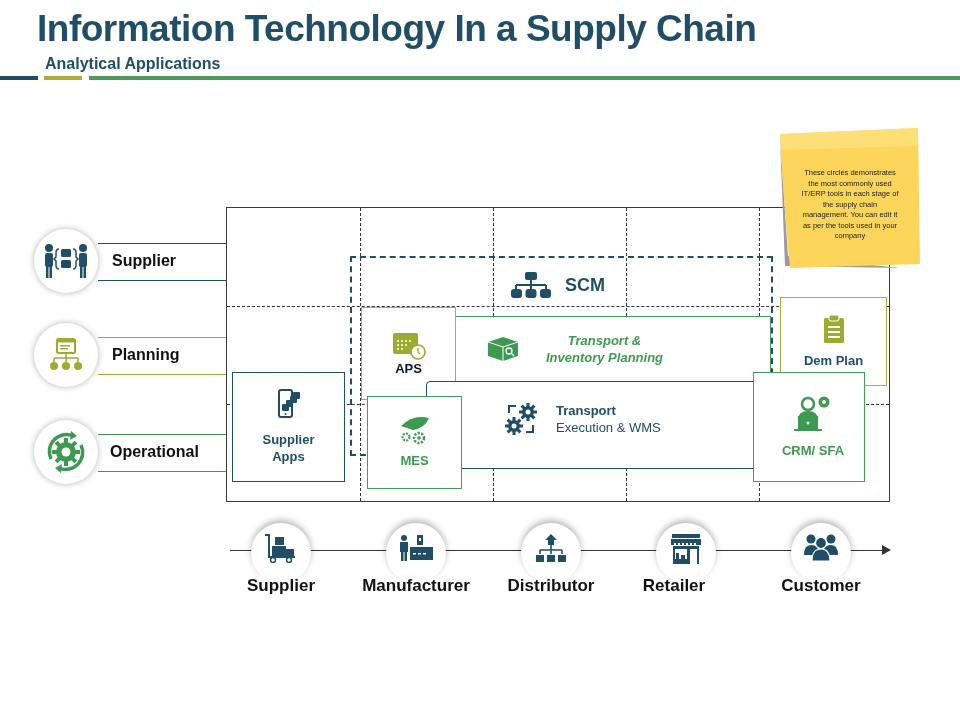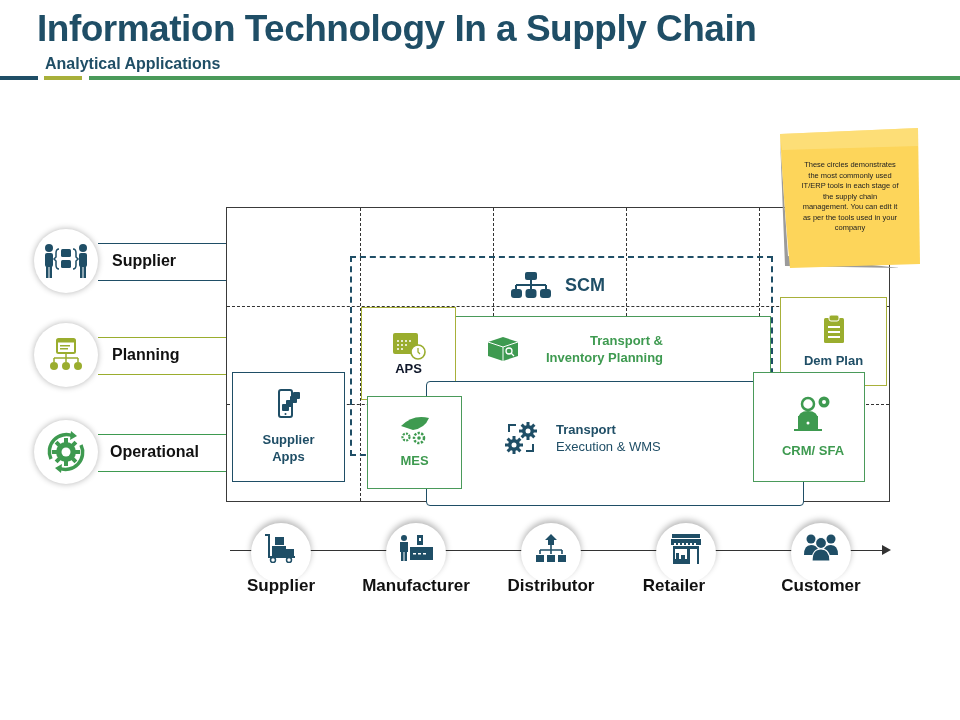--- a/index.html
+++ b/index.html
@@ -15,21 +15,21 @@
   
   .row-circle{width:64px;height:64px;border-radius:50%;background:#fff;box-shadow:0 0 6px rgba(0,0,0,0.3);display:flex;align-items:center;justify-content:center;}
   .row-line{height:38px;border-top:1.5px solid;border-bottom:1.5px solid;box-sizing:border-box;left:98px;width:128px;}
   .row-label{font-size:16px;font-weight:bold;color:#111;font-family:"Liberation Sans",sans-serif;}
   
   .box{position:absolute;background:#fff;box-sizing:border-box;display:flex;flex-direction:column;align-items:center;justify-content:center;text-align:center;}
   .blabel{font-size:13px;font-weight:bold;font-family:"Liberation Sans",sans-serif;line-height:17px;}
   #scm{left:350px;top:256px;width:423px;height:200px;border:2.5px dashed #1f4e66;box-sizing:border-box;}
   
   #sticky{left:780px;top:128px;width:140px;height:140px;}
-  #sticky-text{position:absolute;left:20px;top:32px;width:100px;font-size:7.5px;line-height:10.5px;text-align:center;color:#222;font-family:"Liberation Sans",sans-serif;}
+  #sticky-text{position:absolute;left:20px;top:40px;width:100px;font-size:7.5px;line-height:10.5px;text-align:center;color:#222;font-family:"Liberation Sans",sans-serif;}
   
   #axis{left:230px;top:550px;width:655px;height:0;border-top:1.5px solid #333;}
   #arrow{left:882px;top:545px;width:0;height:0;border-left:9px solid #333;border-top:5px solid transparent;border-bottom:5px solid transparent;}
   .stage-circle{width:60px;height:60px;border-radius:50%;background:#fff;box-shadow:0 -3px 6px rgba(0,0,0,0.28);display:flex;align-items:flex-start;justify-content:center;padding-top:10px;box-sizing:border-box;}
   .stage-label{font-size:17px;font-weight:bold;color:#111;width:140px;text-align:center;font-family:"Liberation Sans",sans-serif;}
 </style>
 </head>
 <body>
 
 <div id="title" class="abs">Information Technology In a Supply Chain</div>
@@ -112,21 +112,21 @@
   <span style="font-size:18px;font-weight:bold;color:#1f4e66;font-family:'Liberation Sans',sans-serif;">SCM</span>
 </div>
 
 <div class="box" style="left:455px;top:316px;width:316px;height:66px;border:1.2px solid #4a9a5a;flex-direction:row;justify-content:flex-start;padding-left:30px;gap:26px;">
   <svg width="34" height="26" viewBox="0 0 34 26">
     <path d="M2 6 l15 -5 l15 5 v14 l-15 5 l-15 -5 z" fill="#3e9a50"></path>
     <path d="M2 6 l15 5 l15 -5 M17 11 v14" stroke="#fff" stroke-width="1" fill="none"></path>
     <circle cx="23" cy="15" r="3" fill="none" stroke="#fff" stroke-width="1.3"></circle>
       <path d="M25 17 l3 3" stroke="#fff" stroke-width="1.3"></path>
   </svg>
-  <div class="blabel" style="color:#3e9a50;text-align:right;">
+  <div class="blabel" style="color:#3e9a50;text-align:center;font-style:italic;">
     <div>Transport &amp;</div>
     <div>Inventory Planning</div>
   </div>
 </div>
 
 <div class="box" style="left:361px;top:307px;width:95px;height:93px;border:1.2px solid #a8b03a;">
   <svg width="34" height="30" viewBox="0 0 34 30">
     <rect x="1" y="3" width="25" height="21" rx="2" fill="#9aad2e"></rect>
     <g fill="#fff">
         <circle cx="6" cy="11" r="1"></circle>
@@ -138,21 +138,21 @@
         <circle cx="14" cy="15" r="1"></circle>
         <circle cx="6" cy="19" r="1"></circle>
         <circle cx="10" cy="19" r="1"></circle>
       </g>
     <circle cx="26" cy="22" r="7" fill="#fff" stroke="#9aad2e" stroke-width="1.6"></circle>
       <path d="M26 18 v4 l2 2" stroke="#9aad2e" stroke-width="1.3" fill="none"></path>
   </svg>
   <div class="blabel" style="color:#0f172a;">APS</div>
 </div>
 
-<div class="box" style="left:426px;top:381px;width:378px;height:125px;border:1.2px solid #1f4e66;border-radius:4px;flex-direction:row;justify-content:flex-start;padding-left:77px;gap:18px;padding-bottom:12px;">
+<div class="box" style="left:426px;top:381px;width:378px;height:88px;border:1.2px solid #1f4e66;border-radius:4px;flex-direction:row;justify-content:flex-start;padding-left:77px;gap:18px;padding-bottom:12px;">
   <svg width="34" height="34" viewBox="0 0 34 34">
     <g fill="#1f4e66">
       <circle cx="24" cy="10" r="6"></circle>
         <rect x="22.5" y="1" width="3" height="18"></rect>
         <rect x="15" y="8.5" width="18" height="3"></rect>
         <rect x="22.5" y="1" width="3" height="18" transform="rotate(45 24 10)"></rect>
         <rect x="22.5" y="1" width="3" height="18" transform="rotate(-45 24 10)"></rect>
       <circle cx="10" cy="24" r="6"></circle>
         <rect x="8.5" y="15" width="3" height="18"></rect>
         <rect x="1" y="22.5" width="18" height="3"></rect>

